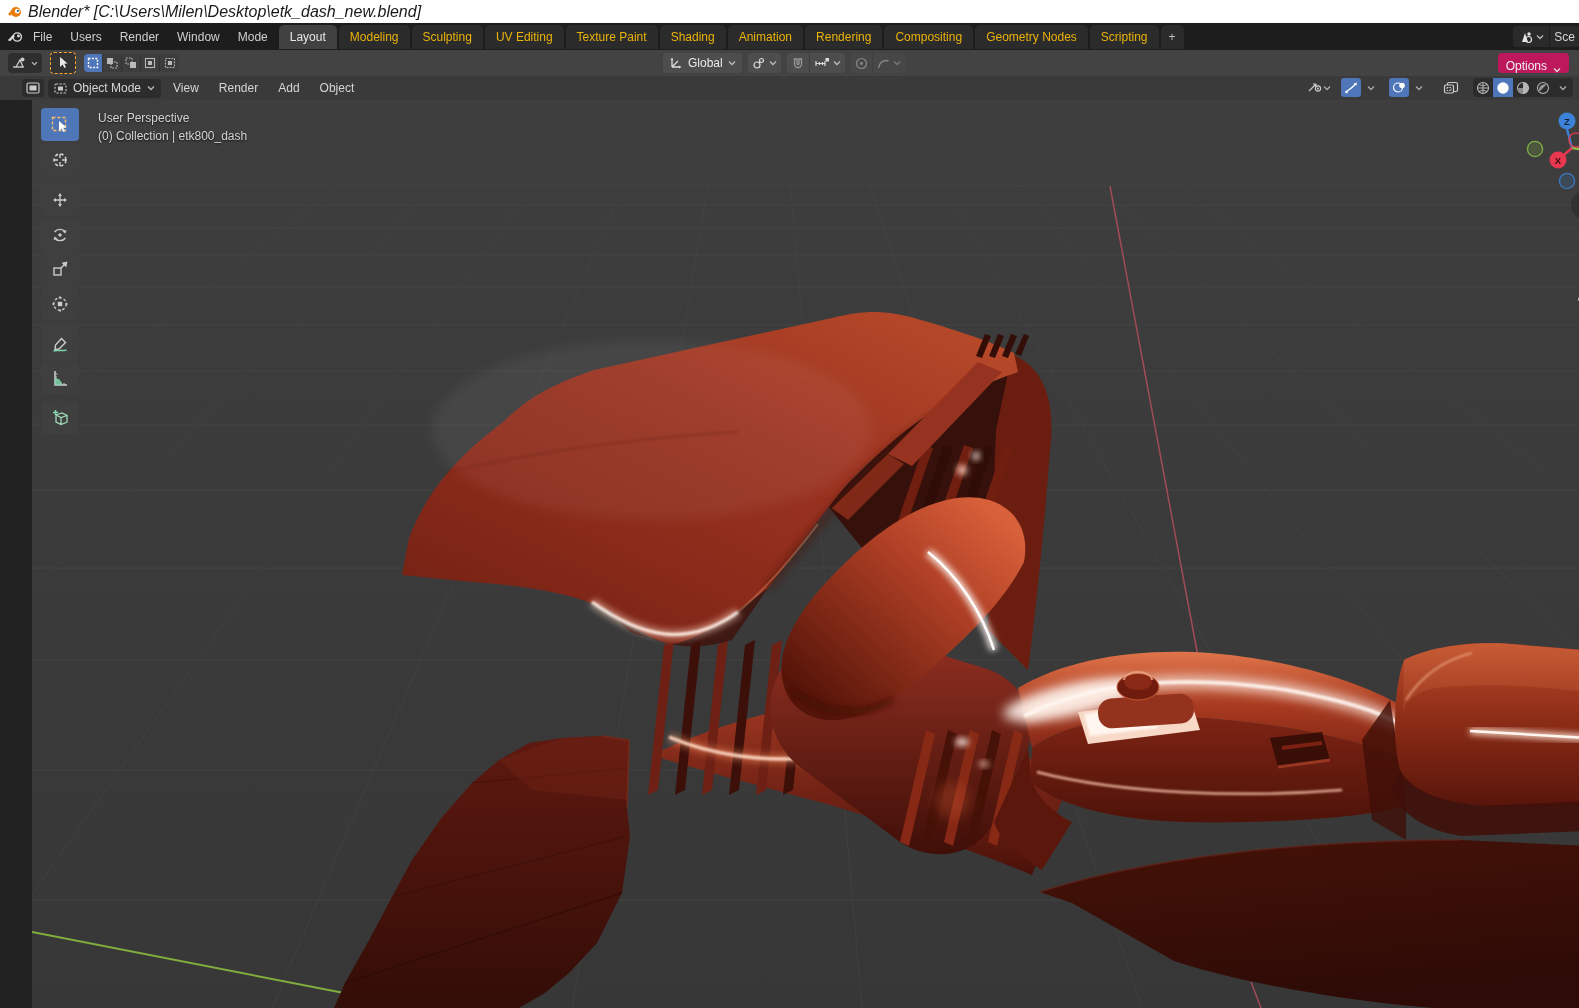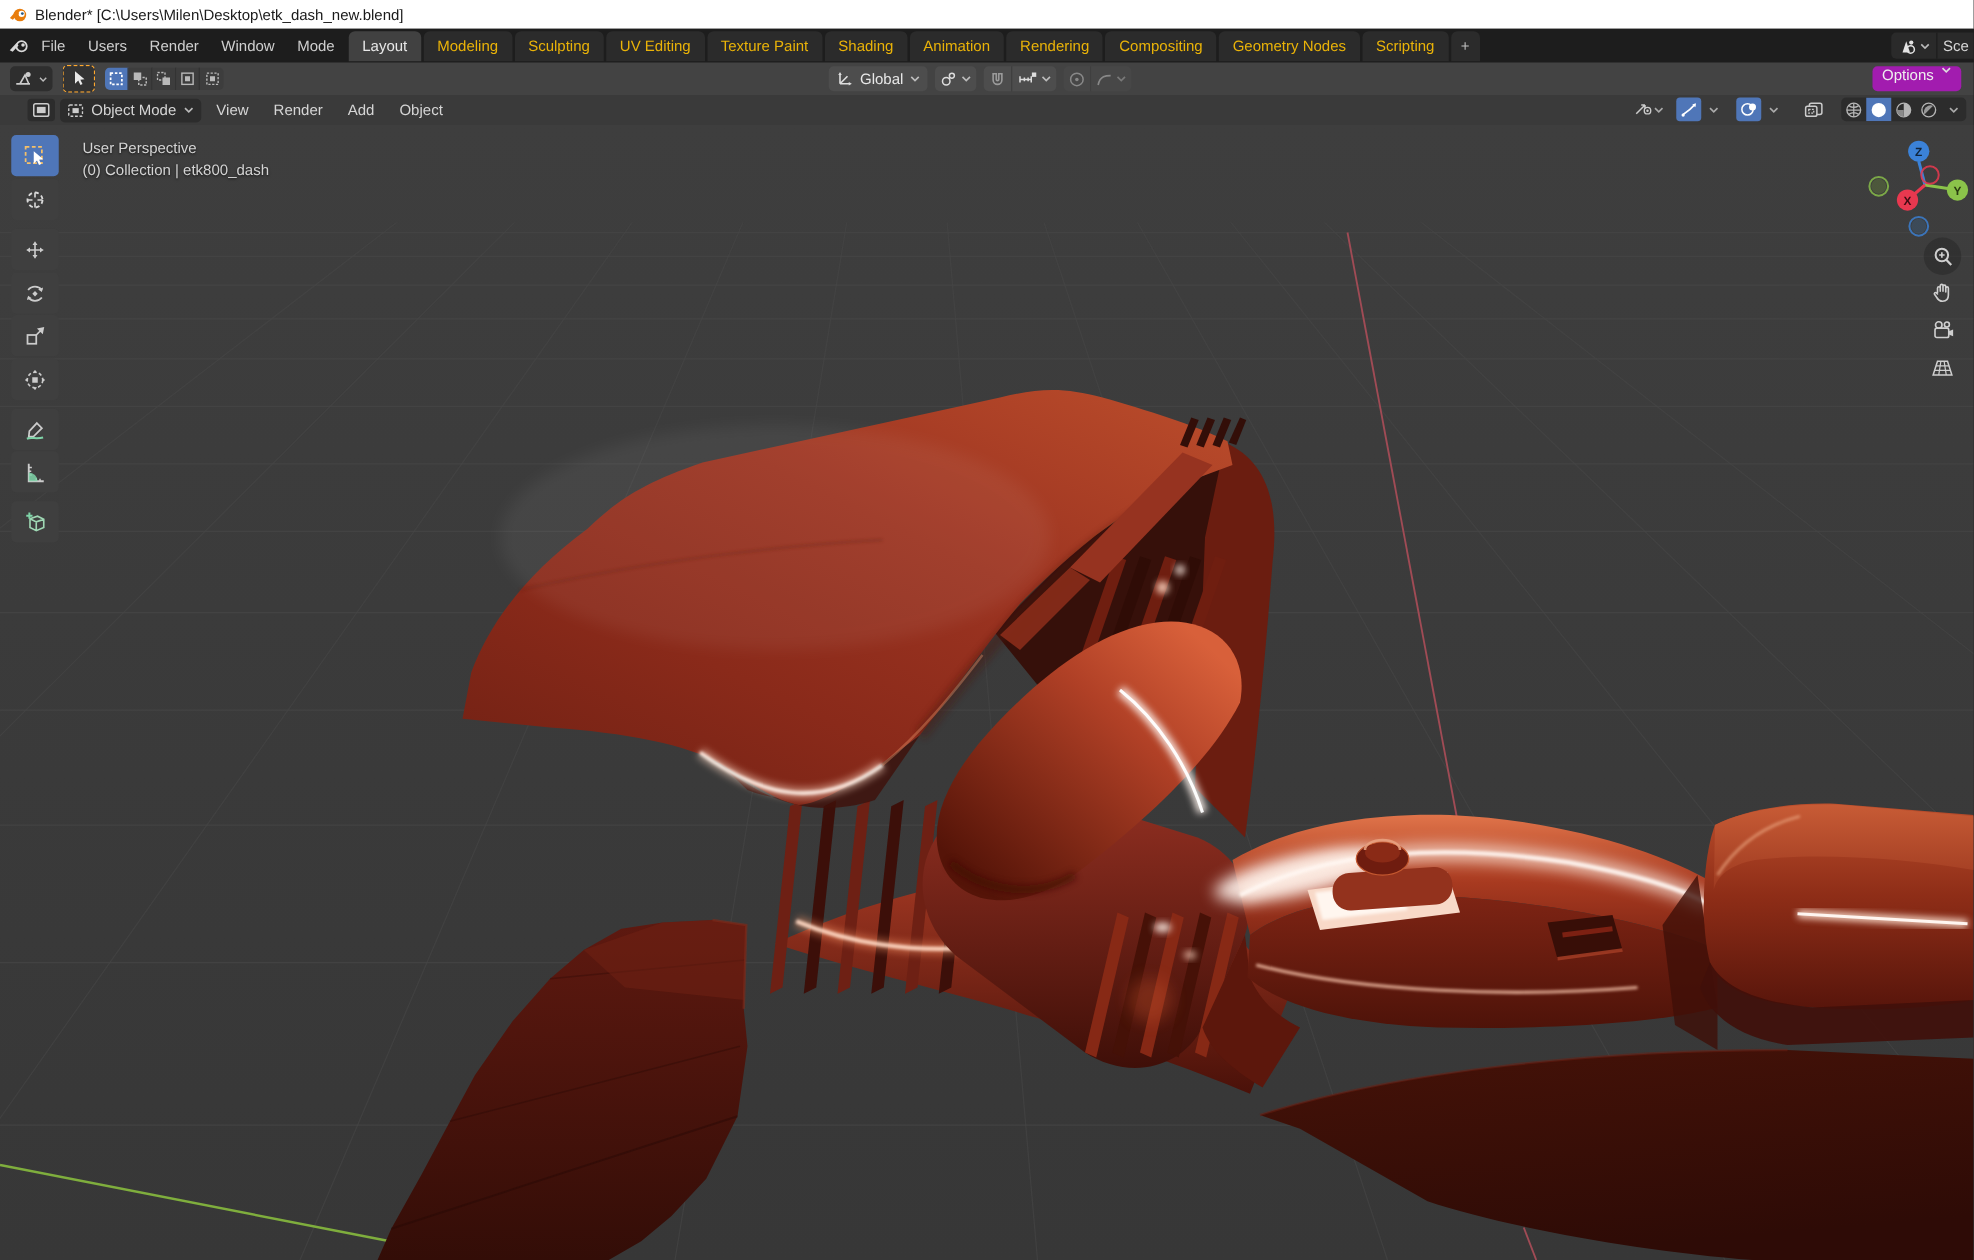--- a/index.html
+++ b/index.html
@@ -8,21 +8,21 @@
     --tool-orange:#ffa82e; --grid:#474747;
     --axis-x:#e8384f; --axis-y:#8bc34a; --axis-z:#3b82d8;
   }
   *{box-sizing:border-box; margin:0; padding:0;}
   html,body{width:1579px; height:1008px; overflow:hidden; background:#222;}
   body{font-family:"Liberation Sans","DejaVu Sans",sans-serif; font-size:12px; -webkit-font-smoothing:antialiased;}
   .window{width:1579px; height:1008px; display:flex; flex-direction:column;}
 
   
   .titlebar{height:23px; background:var(--titlebar-bg); color:#1a1a1a; display:flex; align-items:center; padding-left:7px; gap:6px; flex:0 0 auto;}
-  .titlebar .ttl{font-size:12px;}
+  .titlebar .ttl{font-size:16px;font-style:italic;}
 
   
   .topbar{height:27px; background:var(--topbar-bg); display:flex; align-items:center; padding:0 6px; color:#cfcfcf; flex:0 0 auto; position:relative;}
   .menu-item{padding:4px 9px; border-radius:4px; cursor:default;}
   .tabs{display:flex; align-items:center; gap:2px; margin-left:2px; height:27px;}
   .tab{padding:5px 11px; background:#2b2b2b; color:#eab308; border-radius:5px 5px 0 0; white-space:nowrap;}
   .tab.active{background:#414141; color:#e8e8e8;}
   .tab.plus{padding:5px 8px; color:#bdbdbd;}
   .scene-sel{position:absolute; right:0; top:3px; height:21px; display:flex; align-items:center; background:#2a2a2a; border-radius:4px 0 0 4px; overflow:hidden;}
   .scene-sel .seg{display:flex; align-items:center; padding:0 5px; height:100%; gap:2px;}
@@ -38,36 +38,36 @@
   .segmented .sbtn{width:19px; height:18px; background:#3d3d3d; display:flex; align-items:center; justify-content:center; border-right:1px solid #333;}
   .segmented .sbtn:last-child{border-right:none;}
   .segmented .sbtn.active{background:var(--accent-blue);}
   .toolrow .center{position:absolute; left:663px; top:3px; display:flex; align-items:center; gap:6px;}
   .drop{background:#4d4d4d; border-radius:4px; height:20px; display:flex; align-items:center; gap:5px; padding:0 6px; color:#e8e8e8;justify-content:space-between;}
   .iconbtn{background:#4d4d4d; border-radius:4px; height:20px; display:flex; align-items:center; padding:0 4px; gap:3px;}
   .iconbtn.joined-l{border-radius:4px 0 0 4px;}
   .iconbtn.joined-r{border-radius:0 4px 4px 0; border-left:1px solid #3c3c3c;}
   .dim{opacity:.45;}
   .toolrow .right{position:absolute; right:10px; top:3px;}
-  .options-btn{background:#a21caf; border-radius:4px; height:20px; display:flex; align-items:flex-start; gap:6px; padding:0 8px; color:#efefef;}
+  .options-btn{background:#be185d; border-radius:4px; height:20px; display:flex; align-items:flex-end; gap:6px; padding:0 8px; color:#efefef;}
 
   
   .vpheader{height:24px; background:var(--header-bg); flex:0 0 auto; display:flex; align-items:center; padding:0 22px; gap:4px; color:#d5d5d5; position:relative;}
   .edbtn{width:22px; height:18px; background:#2c2c2c; border-radius:3px; display:flex; align-items:center; justify-content:center;}
   .modedrop{background:#2c2c2c; border-radius:4px; height:19px; display:flex; align-items:center; gap:6px; padding:0 6px;}
   .hmenu{padding:3px 8px; border-radius:3px;}
   .vpheader .right{position:absolute; right:6px; top:2px; display:flex; align-items:center; gap:8px;}
   .hgroup{display:flex; align-items:center;}
   .hbtn{height:19px; min-width:20px; padding:0 2px; background:transparent; display:flex; align-items:center; justify-content:center; border-radius:3px;}
   .hbtn.on{background:var(--accent-blue);}
   .shadegrp{display:flex; background:#2c2c2c; border-radius:4px; overflow:hidden;}
   .shadegrp .hbtn{border-radius:0; width:19px;}
 
   
-  .viewport{position:relative; flex:1 1 auto; background:var(--vp-bg); overflow:hidden;}
+  .viewport{position:relative; flex:1 1 auto; background:var(--vp-bg); overflow:hidden;margin-left:32px;}
   .scene{position:absolute; left:0; top:0;}
   .ltool{position:absolute; left:9px; width:38px; height:33px; background:#3f3f3f; border-radius:4px; display:flex; align-items:center; justify-content:center;}
   .ltool.active{background:var(--accent-blue);}
   .overlay-text{position:absolute; left:66px; top:9px; color:#d4d4d4; text-shadow:0 1px 2px rgba(0,0,0,.7); line-height:18px;}
   .navicon{position:absolute; left:1539px; width:30px; height:30px; display:flex; align-items:center; justify-content:center; border-radius:50%;}
   .gizmo{position:absolute; left:1482px; top:8px;}
 </style>
 </head>
 <body>
 

